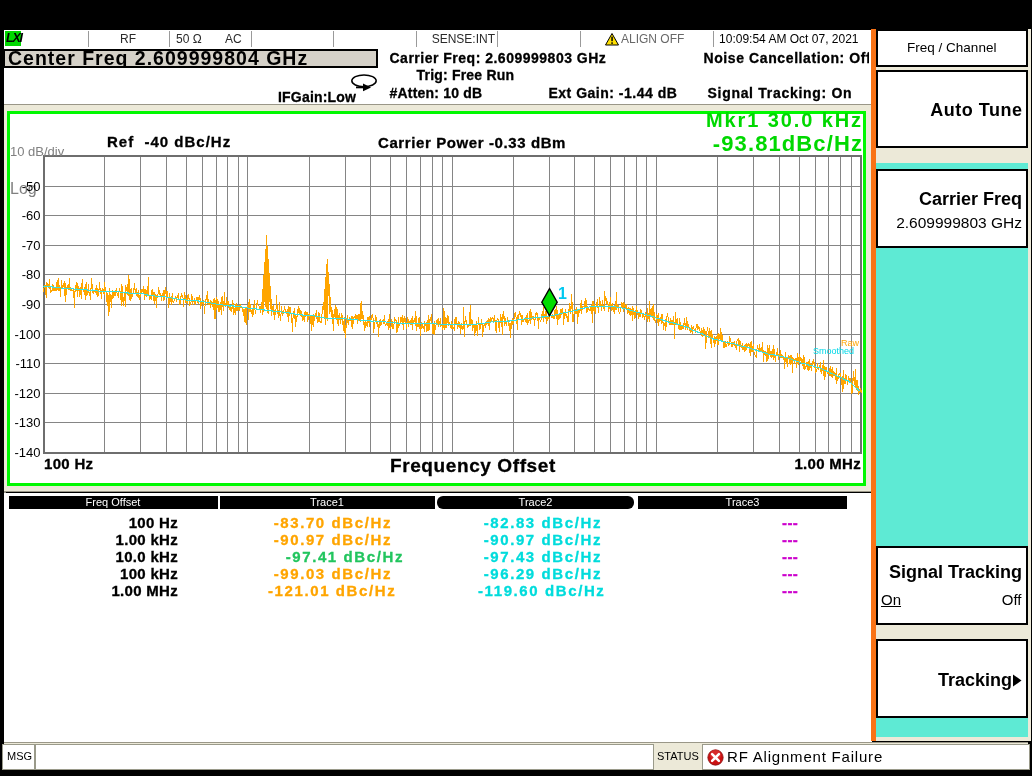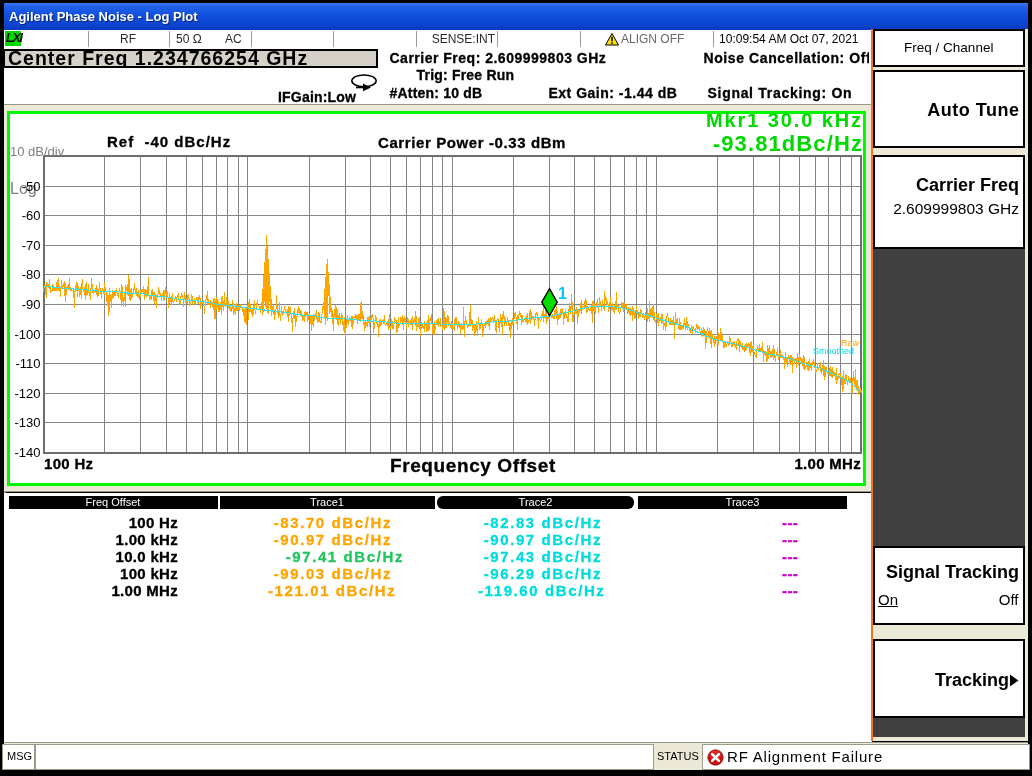--- a/index.html
+++ b/index.html
@@ -12,29 +12,28 @@
 .b13{font-size:14px;font-weight:bold;color:#000;white-space:pre;letter-spacing:0.2px;-webkit-text-stroke:0.3px #000;}
 #cfbox{left:-1px;top:1px;width:375px;height:19px;background:#d5d1c8;border:2px solid #000;font-size:19.5px;font-weight:bold;line-height:15px;padding-left:3px;letter-spacing:1.0px;color:#000;white-space:nowrap;overflow:hidden;}
 #plotpanel{left:4px;top:104px;width:868px;height:388px;background:#ece9d8;border-top:1px solid #9a9788;border-bottom:1px solid #9a9788;}
 #greenbox{position:absolute;left:3px;top:6px;width:858.5px;height:375px;background:#fff;border:3px solid #00f800;}
 .ylab{position:absolute;right:991.5px;width:40px;text-align:right;font-size:13px;color:#000;}
 .gray{color:#808080;}
 #tbl{left:4px;top:492.5px;width:868px;height:249px;background:#fff;}
 .thc{position:absolute;top:3.5px;height:13px;background:#000;color:#fff;font-size:11px;text-align:center;line-height:13px;}
 .trow{position:absolute;font-size:15px;font-weight:bold;white-space:pre;letter-spacing:0.3px;-webkit-text-stroke:0.3px currentColor;}
 .r{text-align:right;}
-#rpanel{left:871px;top:29px;width:157px;height:712px;background:#404040;border-left:2px solid #f97316;}
+#rpanel{left:871px;top:29px;width:157px;height:712px;background:#5eead4;border-left:5px solid #f97316;}
 .pbox{position:absolute;left:0px;width:151.5px;background:#fff;border:2px solid #000;}
 .beige{background:#ece9d8;}
 #bottom{left:4px;top:742px;width:1024px;height:28px;background:#ece9d8;border-top:1px solid #9a9788;}
 .wbox{position:absolute;background:#fff;border:1px solid #9a9a8a;}
 svg{position:absolute;left:0;top:0;}
 </style></head><body>
 <div id="w">
-  <div class="abs" id="title">Agilent Phase Noise - Log Plot</div>
 
   <div class="abs" id="srow">
     <div class="abs" style="left:1px;top:1px;width:16px;height:15px;background:#00d800;color:#000;font-size:12.5px;font-weight:bold;font-style:italic;line-height:14.5px;letter-spacing:-1.2px;padding-left:1px;">LXI</div>
     <div class="sep" style="left:83.5px"></div>
     <div class="sep" style="left:165px"></div>
     <div class="sep" style="left:246.5px"></div>
     <div class="sep" style="left:328.5px"></div>
     <div class="sep" style="left:411.5px"></div>
     <div class="sep" style="left:492.5px"></div>
     <div class="sep" style="left:576px"></div>
@@ -47,21 +46,21 @@
         <path d="M7 0.5 L13.5 12 L0.5 12 Z" fill="#ffe000" stroke="#000" stroke-width="1"></path>
         <rect x="6.3" y="3.6" width="1.5" height="4.6" fill="#000"></rect>
         <rect x="6.3" y="9.3" width="1.5" height="1.6" fill="#000"></rect>
       </svg>
     <div class="scell" style="left:617px;color:#686868;">ALIGN OFF</div>
     <div class="scell" style="left:712.5px;width:142px;text-align:right;color:#000;">10:09:54 AM Oct 07, 2021</div>
   </div>
   <div class="abs" style="left:4px;top:47.5px;width:868px;height:1px;background:#9a9a9a;"></div>
 
   <div class="abs" id="hdr">
-    <div class="abs" id="cfbox">Center Freq 1.234766254 GHz</div>
+    <div class="abs" id="cfbox">Center Freq 2.609999804 GHz</div>
     <div class="abs b13" style="left:385.5px;top:2px;letter-spacing:0.5px;">Carrier Freq: 2.609999803 GHz</div>
     <div class="abs b13" style="left:699.5px;top:2px;width:165px;overflow:hidden;letter-spacing:0.6px;">Noise Cancellation: Off</div>
     <div class="abs b13" style="left:385.5px;top:19px;margin-left:27px;">Trig: Free Run</div>
     <div class="abs b13" style="left:385.5px;top:36.5px;">#Atten: 10 dB</div>
     <div class="abs b13" style="left:544.5px;top:36.5px;letter-spacing:0.5px;">Ext Gain: -1.44 dB</div>
     <div class="abs b13" style="left:703.5px;top:36.5px;letter-spacing:0.7px;">Signal Tracking: On</div>
     <div class="abs b13" style="left:274px;top:41px;">IFGain:Low</div>
     <svg width="30" height="20" style="left:347px;top:26px;" viewBox="0 0 30 20">
       <ellipse cx="13" cy="6.8" rx="12.2" ry="5.9" fill="#fff" stroke="#000" stroke-width="1.5"></ellipse>
       <path d="M5 13.4 L13 13.4" stroke="#000" stroke-width="1.8"></path>
@@ -180,21 +179,21 @@
 
   <div class="abs" id="rpanel">
     <div class="abs beige" style="left:0px;top:37px;width:151.5px;height:4px;"></div>
     <div class="abs beige" style="left:151.5px;top:0px;width:3px;height:712px;"></div>
     <div class="abs beige" style="left:0px;top:708px;width:151.5px;height:4px;"></div>
     <div class="pbox" style="top:0px;height:37.5px;font-size:13.5px;text-align:center;line-height:34px;">Freq / Channel</div>
     <div class="pbox" style="top:41px;height:78px;">
       <div class="abs" style="right:3px;top:28px;font-size:18px;font-weight:bold;letter-spacing:0.5px;">Auto Tune</div>
     </div>
     <div class="abs beige" style="left:0px;top:119px;width:151.5px;height:15px;"></div>
-    <div class="pbox" style="top:126px;height:94px;">
+    <div class="pbox" style="top:140px;height:79px;">
       <div class="abs" style="right:3.5px;top:18px;font-size:18px;font-weight:bold;">Carrier Freq</div>
       <div class="abs" style="right:3.5px;top:43px;font-size:15.5px;">2.609999803 GHz</div>
     </div>
     <div class="pbox" style="top:516.5px;height:79px;">
       <div class="abs" style="right:3.5px;top:14px;font-size:18px;font-weight:bold;">Signal Tracking</div>
       <div class="abs" style="left:3px;top:43px;font-size:15px;text-decoration:underline;">On</div>
       <div class="abs" style="right:4px;top:43px;font-size:15px;">Off</div>
     </div>
     <div class="abs beige" style="left:0px;top:595.5px;width:151.5px;height:14px;"></div>
     <div class="pbox" style="top:609.5px;height:79px;">

